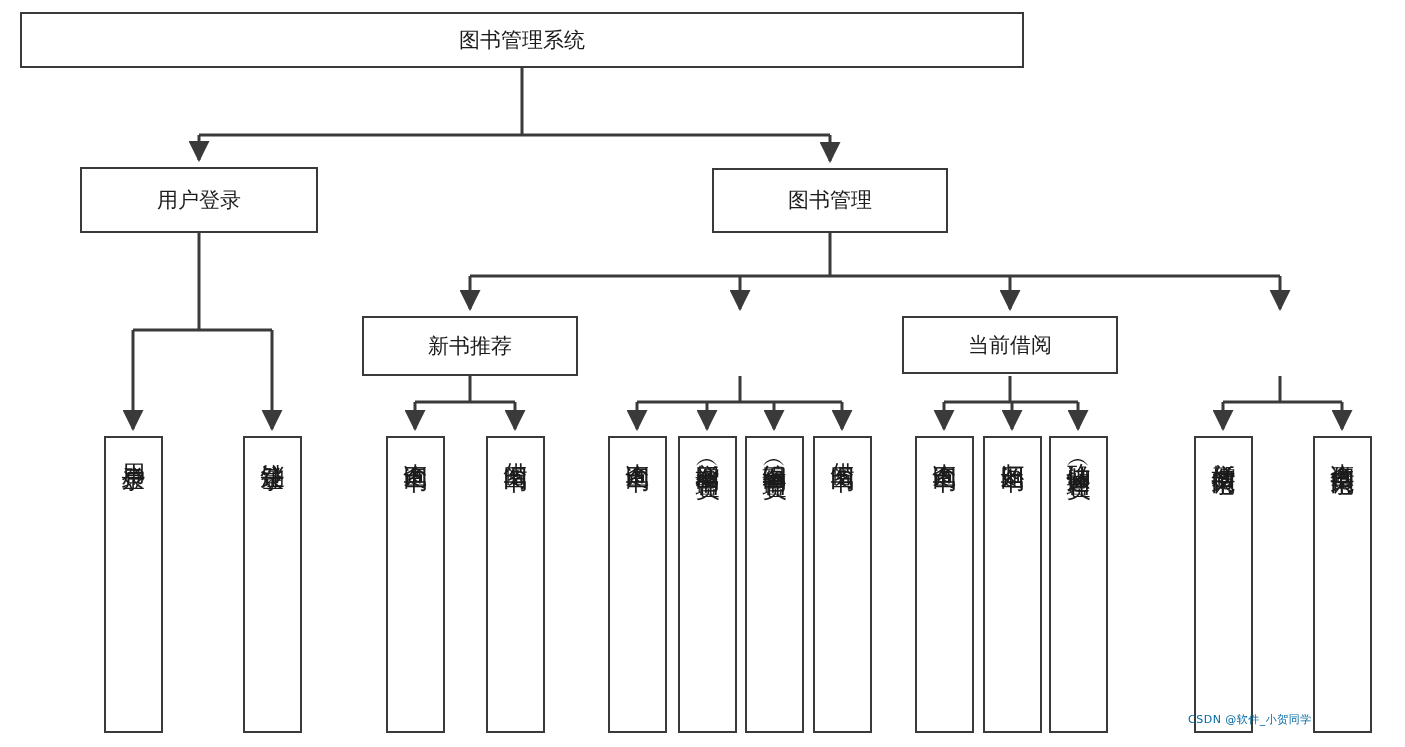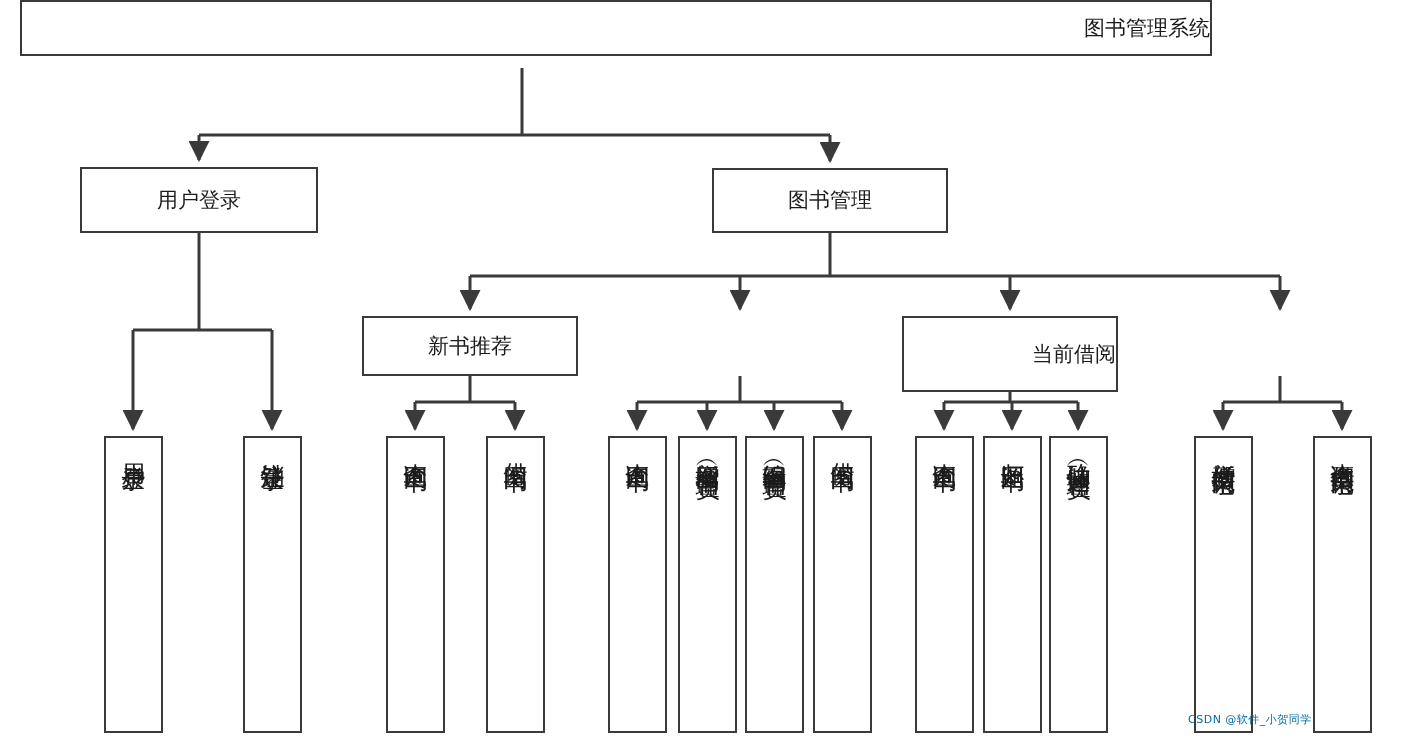--- a/index.html
+++ b/index.html
@@ -114,38 +114,38 @@
       <path d="M 1012 402 L 1012 429" marker-end="url(#arrow)"></path>
       <path d="M 1078 402 L 1078 429" marker-end="url(#arrow)"></path>
 
       <path d="M 1280 376 L 1280 402"></path>
       <path d="M 1223 402 L 1342 402"></path>
       <path d="M 1223 402 L 1223 429" marker-end="url(#arrow)"></path>
       <path d="M 1342 402 L 1342 429" marker-end="url(#arrow)"></path>
     </g>
   </svg>
 
-  <div class="node root horizontal" style="left:20px; top:0; width:1192px; height:56px;justify-content:flex-end;">
+  <div class="node root horizontal" style="left:20px; top:12px; width:1004px; height:56px;">
     <span class="node-label">图书管理系统</span>
   </div>
 
   <div class="node horizontal" style="left:80px; top:167px; width:238px; height:66px;">
     <span class="node-label">用户登录</span>
   </div>
 
   <div class="node horizontal" style="left:712px; top:168px; width:236px; height:65px;">
     <span class="node-label">图书管理</span>
   </div>
 
   <div class="node horizontal" style="left:362px; top:316px; width:216px; height:60px;">
     <span class="node-label">新书推荐</span>
   </div>
 
 
-  <div class="node horizontal" style="left:902px; top:316px; width:216px; height:76px;justify-content:flex-end;">
+  <div class="node horizontal" style="left:902px; top:316px; width:216px; height:58px;">
     <span class="node-label">当前借阅</span>
   </div>
 
 
   <div class="node vertical" style="left:104px; top:436px; width:59px; height:297px;">
     <span class="node-label">用户登录</span>
   </div>
 
   <div class="node vertical" style="left:243px; top:436px; width:59px; height:297px;">
     <span class="node-label">注销登录</span>

